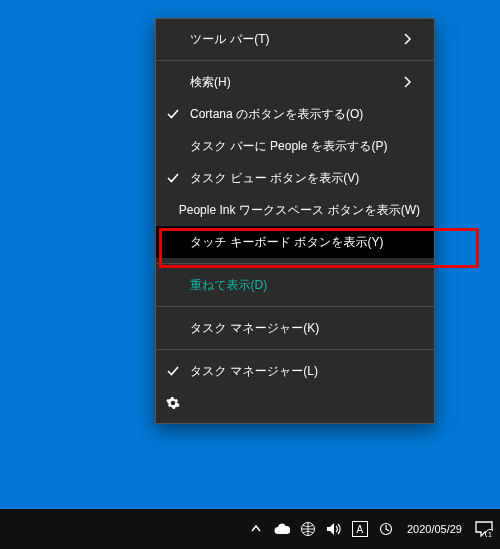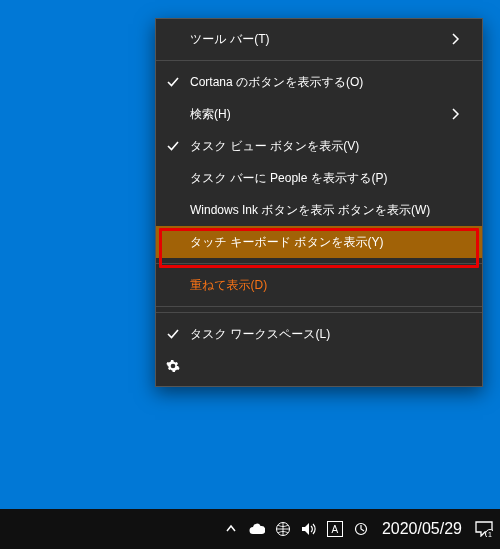--- a/index.html
+++ b/index.html
@@ -7,38 +7,38 @@
   body {
     background: #0178d6;
     font-family: "Yu Gothic UI", "Meiryo", "Segoe UI", sans-serif;
     position: relative;
     color: #fff;
   }
   .context-menu {
     position: absolute;
     top: 18px;
     left: 155px;
-    width: 328px;
+    width: 280px;
     background: #2b2b2b;
     border: 1px solid #555;
     padding: 4px 0;
     box-shadow: 0 6px 18px rgba(0,0,0,0.5);
   }
   .menu-item {
     display: flex;
     align-items: center;
     height: 32px;
     font-size: 12px;
     color: #fff;
     padding: 0 14px 0 0;
     cursor: default;
     position: relative;
   }
-  .menu-item.disabled { color: #f97316; }
-  .menu-item.hovered { background: #a16207; }
+  .menu-item.disabled { color: #14b8a6; }
+  .menu-item.hovered { background: #000000; }
   .menu-item .lead {
     width: 34px;
     display: flex;
     justify-content: center;
     align-items: center;
     font-size: 13px;
     color: #fff;
   }
   .menu-item.disabled .lead { color: #7d7d7d; }
   .menu-item .label { flex: 1; white-space: nowrap; }
@@ -87,21 +87,21 @@
     padding-right: 6px;
     height: 100%;
   }
   .tray .icon {
     width: 18px; height: 18px;
     display: flex; align-items: center; justify-content: center;
     font-size: 13px; color: #fff;
   }
   .tray .clock {
     display: flex; flex-direction: column; align-items: flex-start;
-    font-size: 16px; line-height: 1.15; padding: 0 4px;
+    font-size: 11px; line-height: 1.15; padding: 0 4px;
   }
   .tray .action-center {
     width: 20px; height: 18px;
     display: flex; align-items: center; justify-content: center;
   }
   .ime-box {
     border: 1px solid #fff;
     font-size: 10px;
     width: 16px; height: 16px;
     display:flex;align-items:center;justify-content:center;
@@ -119,84 +119,88 @@
     <span class="tail">
       <svg width="8" height="12" viewBox="0 0 8 12">
           <path d="M1 1 L6 6 L1 11" stroke="#fff" stroke-width="1.5" fill="none"></path>
         </svg>
     </span>
   </div>
 
   <div class="sep"></div>
 
   <div class="menu-item">
-    <span class="lead">
-      <svg width="12" height="12" viewBox="0 0 12 12">
-          <path d="M1 6 L4.5 9.5 L11 2" stroke="#fff" stroke-width="1.6" fill="none"></path>
-        </svg>
-    </span>
-    <span class="label">Cortana のボタンを表示する(O)</span>
-  </div>
-
-  <div class="menu-item">
     <span class="lead"></span>
     <span class="label">検索(H)</span>
     <span class="tail">
       <svg width="8" height="12" viewBox="0 0 8 12">
           <path d="M1 1 L6 6 L1 11" stroke="#fff" stroke-width="1.5" fill="none"></path>
         </svg>
     </span>
   </div>
 
   <div class="menu-item">
     <span class="lead">
       <svg width="12" height="12" viewBox="0 0 12 12">
           <path d="M1 6 L4.5 9.5 L11 2" stroke="#fff" stroke-width="1.6" fill="none"></path>
         </svg>
     </span>
-    <span class="label">タスク ビュー ボタンを表示(V)</span>
+    <span class="label">Cortana のボタンを表示する(O)</span>
   </div>
 
   <div class="menu-item">
     <span class="lead"></span>
     <span class="label">タスク バーに People を表示する(P)</span>
   </div>
-
-  <div class="menu-item">
-    <span class="lead"></span>
-    <span class="label">Windows Ink ボタンを表示 ボタンを表示(W)</span>
-  </div>
-
-  <div class="menu-item hovered">
-    <span class="lead"></span>
-    <span class="label">タッチ キーボード ボタンを表示(Y)</span>
-  </div>
-
-  <div class="sep"></div>
-
-  <div class="menu-item disabled">
-    <span class="lead"></span>
-    <span class="label">重ねて表示(D)</span>
-  </div>
-
-
-
-
-  <div class="sep"></div>
-
-
-  <div class="sep"></div>
 
   <div class="menu-item">
     <span class="lead">
       <svg width="12" height="12" viewBox="0 0 12 12">
           <path d="M1 6 L4.5 9.5 L11 2" stroke="#fff" stroke-width="1.6" fill="none"></path>
         </svg>
     </span>
-    <span class="label">タスク ワークスペース(L)</span>
+    <span class="label">タスク ビュー ボタンを表示(V)</span>
+  </div>
+
+  <div class="menu-item">
+    <span class="lead"></span>
+    <span class="label">People Ink ワークスペース ボタンを表示(W)</span>
+  </div>
+
+  <div class="menu-item hovered">
+    <span class="lead"></span>
+    <span class="label">タッチ キーボード ボタンを表示(Y)</span>
+  </div>
+
+  <div class="sep"></div>
+
+  <div class="menu-item disabled">
+    <span class="lead"></span>
+    <span class="label">重ねて表示(D)</span>
+  </div>
+
+
+
+
+  <div class="sep"></div>
+
+  <div class="menu-item">
+    <span class="lead"></span>
+    <span class="label">タスク マネージャー(K)</span>
+  </div>
+
+  <div class="sep"></div>
+
+  <div class="menu-item">
+    <span class="lead">
+      <svg width="12" height="12" viewBox="0 0 12 12">
+          <path d="M1 6 L4.5 9.5 L11 2" stroke="#fff" stroke-width="1.6" fill="none"></path>
+        </svg>
+    </span>
+    <span class="label">タスク マネージャー(L)</span>
   </div>
 
   <div class="menu-item">
     <span class="lead">
       <svg width="14" height="14" viewBox="0 0 24 24">
           <path fill="#fff" d="M12 8a4 4 0 1 0 0 8 4 4 0 0 0 0-8zm9.4 4c0 .6-.05 1.2-.15 1.8l2.1 1.6-2 3.5-2.5-1a8 8 0 0 1-3.1 1.8l-.4 2.7h-4l-.4-2.7a8 8 0 0 1-3.1-1.8l-2.5 1-2-3.5 2.1-1.6A8.5 8.5 0 0 1 2.6 12c0-.6.05-1.2.15-1.8L.65 8.6l2-3.5 2.5 1a8 8 0 0 1 3.1-1.8L8.65 1.6h4l.4 2.7a8 8 0 0 1 3.1 1.8l2.5-1 2 3.5-2.1 1.6c.1.6.15 1.2.15 1.8z"></path>
         </svg>
     </span>
   </div>
 </div>

